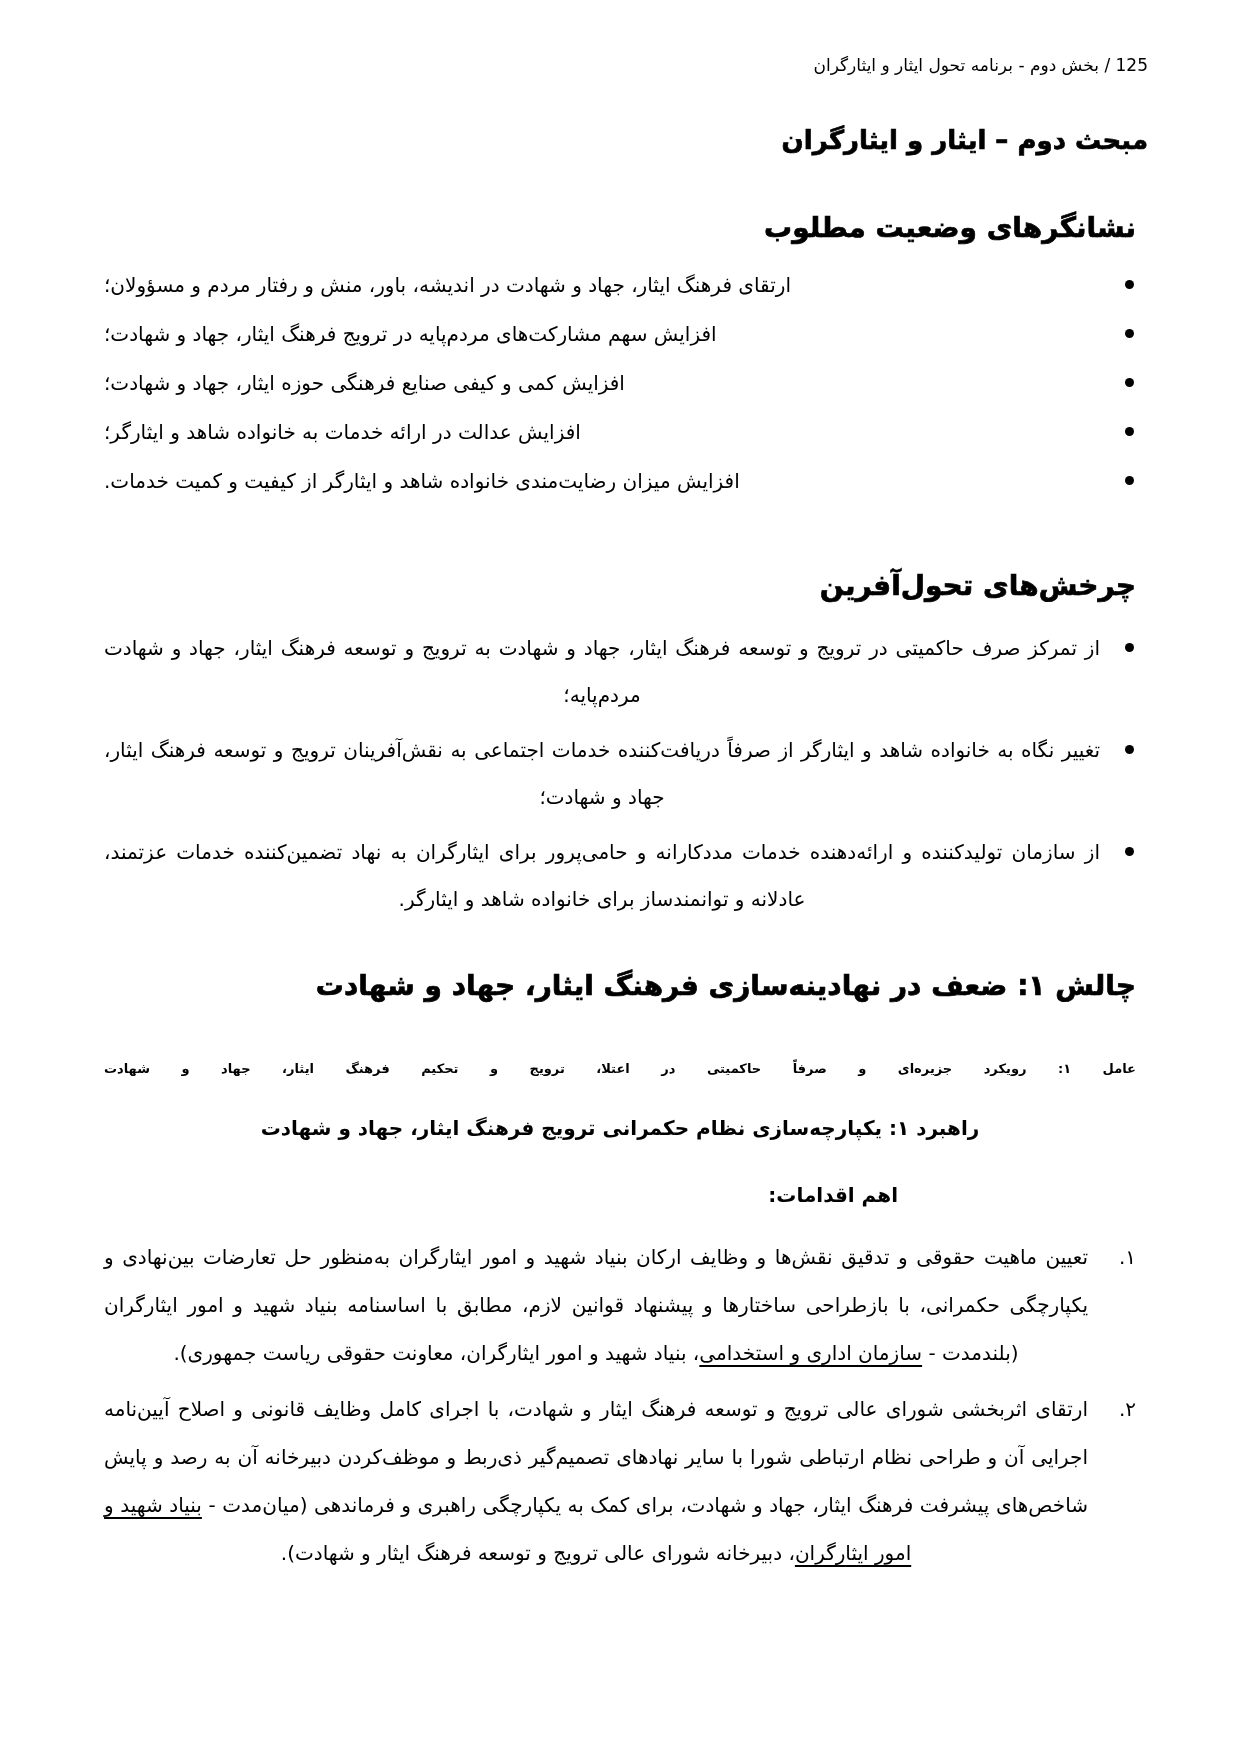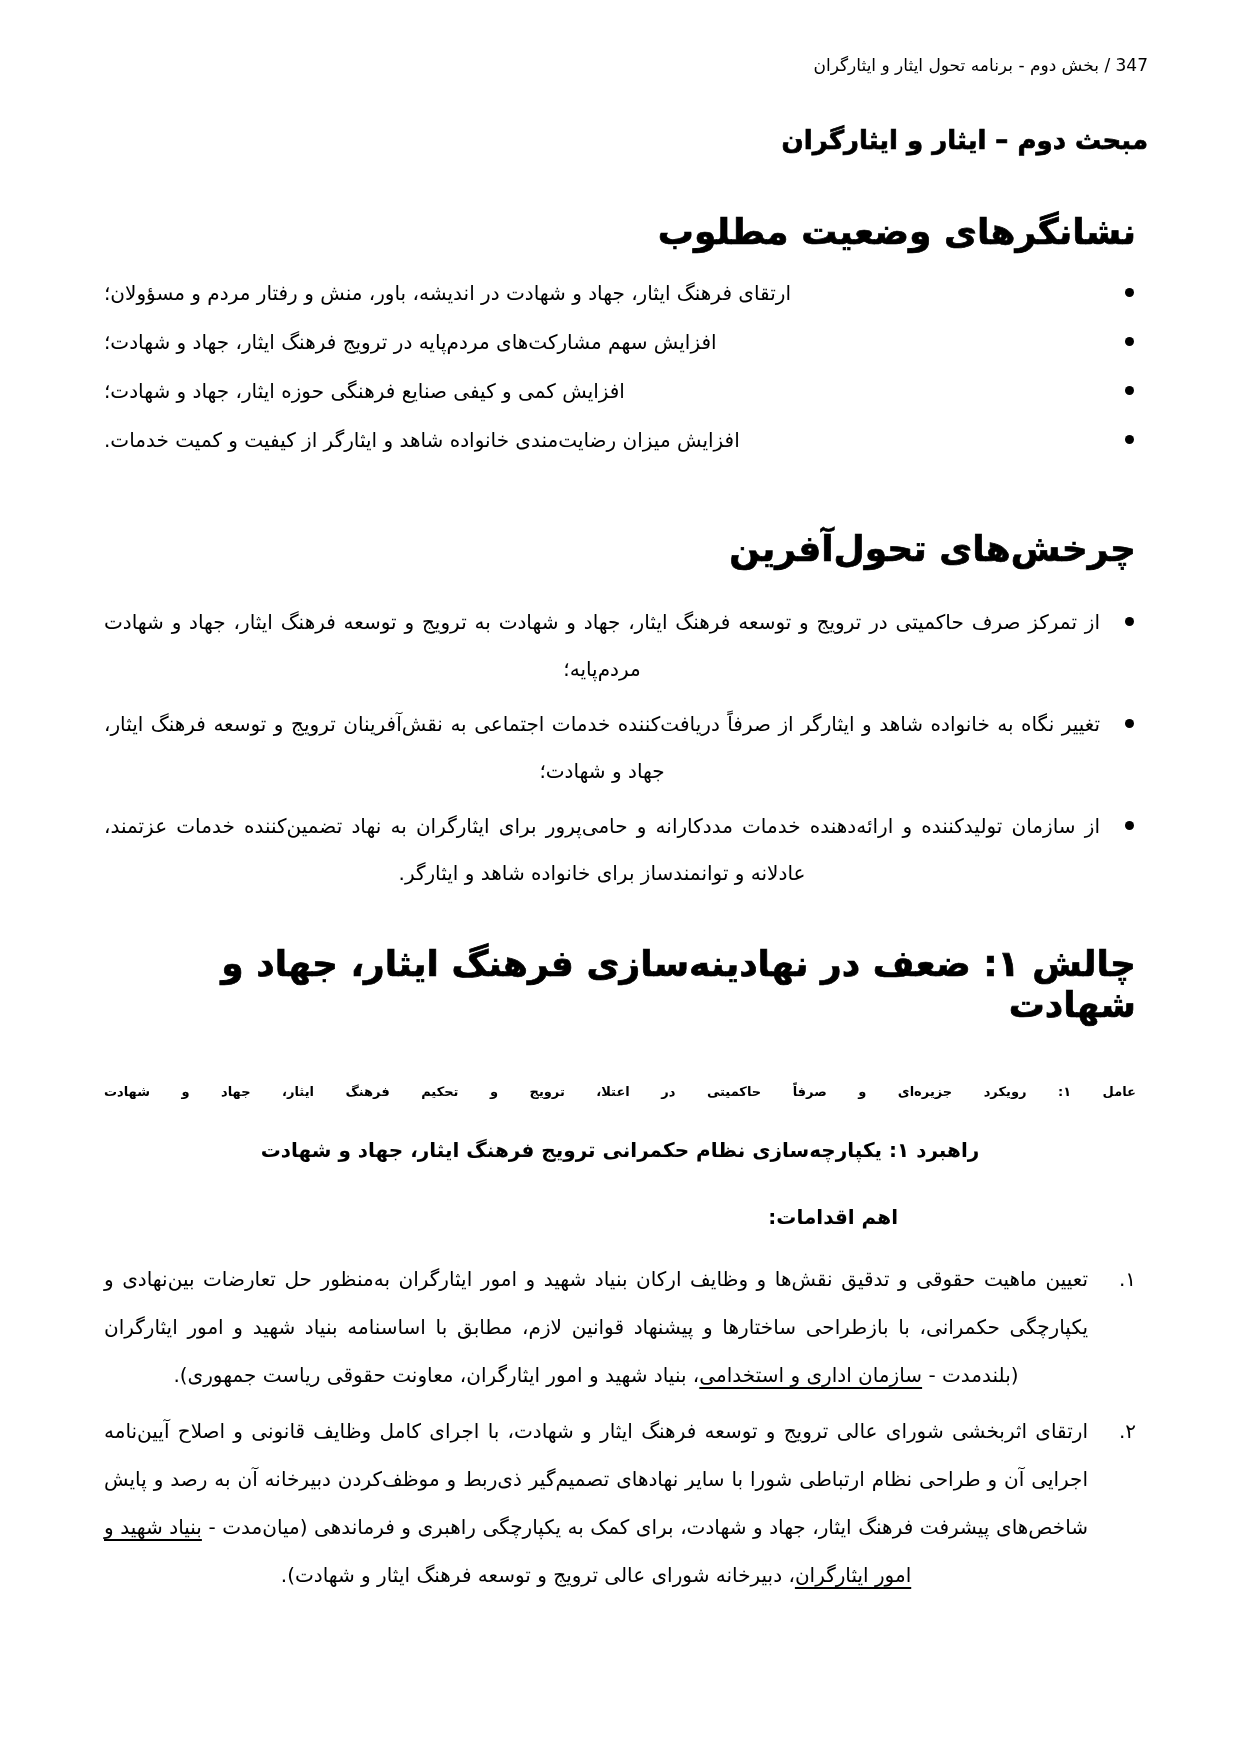--- a/index.html
+++ b/index.html
@@ -22,21 +22,21 @@
   }
   .doc-title {
     margin-top: 50px;
     font-size: 26px;
     font-weight: bold;
     text-align: right;
     -webkit-text-stroke: 0.7px currentColor;
   }
   .content { padding: 0 12px; }
   .section-heading {
-    font-size: 36px;
+    font-size: 28px;
     font-weight: bold;
     -webkit-text-stroke: 0.7px currentColor;
   }
   .h-indicators { margin-top: 56px; margin-bottom: 18px; }
   .h-pivots     { margin-top: 64px; }
   .h-challenge  { margin-top: 46px; margin-bottom: 40px; }
   ul.bullets {
     list-style: none;
     margin: 0;
     padding: 0;
@@ -109,33 +109,34 @@
     text-decoration: underline;
     text-underline-offset: 5px;
   }
 </style>
 </head>
 <body>
 
 <div class="page">
 
   <div class="page-header">
-    <span>347 / بخش دوم - برنامه تحول ایثار و ایثارگران</span>
+    <span>125 / بخش دوم - برنامه تحول ایثار و ایثارگران</span>
   </div>
 
   <h1 class="doc-title">مبحث دوم – ایثار و ایثارگران</h1>
 
   <div class="content">
 
     <h2 class="section-heading h-indicators">نشانگرهای وضعیت مطلوب</h2>
 
     <ul class="bullets single">
       <li><span class="dot"></span><span>ارتقای فرهنگ ایثار، جهاد و شهادت در اندیشه، باور، منش و رفتار مردم و مسؤولان؛</span></li>
       <li><span class="dot"></span><span>افزایش سهم مشارکت‌های مردم‌پایه در ترویج فرهنگ ایثار، جهاد و شهادت؛</span></li>
       <li><span class="dot"></span><span>افزایش کمی و کیفی صنایع فرهنگی حوزه ایثار، جهاد و شهادت؛</span></li>
+      <li><span class="dot"></span><span>افزایش عدالت در ارائه خدمات به خانواده شاهد و ایثارگر؛</span></li>
       <li><span class="dot"></span><span>افزایش میزان رضایت‌مندی خانواده شاهد و ایثارگر از کیفیت و کمیت خدمات.</span></li>
     </ul>
 
     <h2 class="section-heading h-pivots">چرخش‌های تحول‌آفرین</h2>
 
     <ul class="bullets multi">
       <li><span class="dot"></span><span>از تمرکز صرف حاکمیتی در ترویج و توسعه فرهنگ ایثار، جهاد و شهادت به ترویج و توسعه فرهنگ ایثار، جهاد و شهادت مردم‌پایه؛</span></li>
       <li><span class="dot"></span><span>تغییر نگاه به خانواده شاهد و ایثارگر از صرفاً دریافت‌کننده خدمات اجتماعی به نقش‌آفرینان ترویج و توسعه فرهنگ ایثار، جهاد و شهادت؛</span></li>
       <li><span class="dot"></span><span>از سازمان تولیدکننده و ارائه‌دهنده خدمات مددکارانه و حامی‌پرور برای ایثارگران به نهاد تضمین‌کننده خدمات عزتمند، عادلانه و توانمندساز برای خانواده شاهد و ایثارگر.</span></li>
     </ul>

